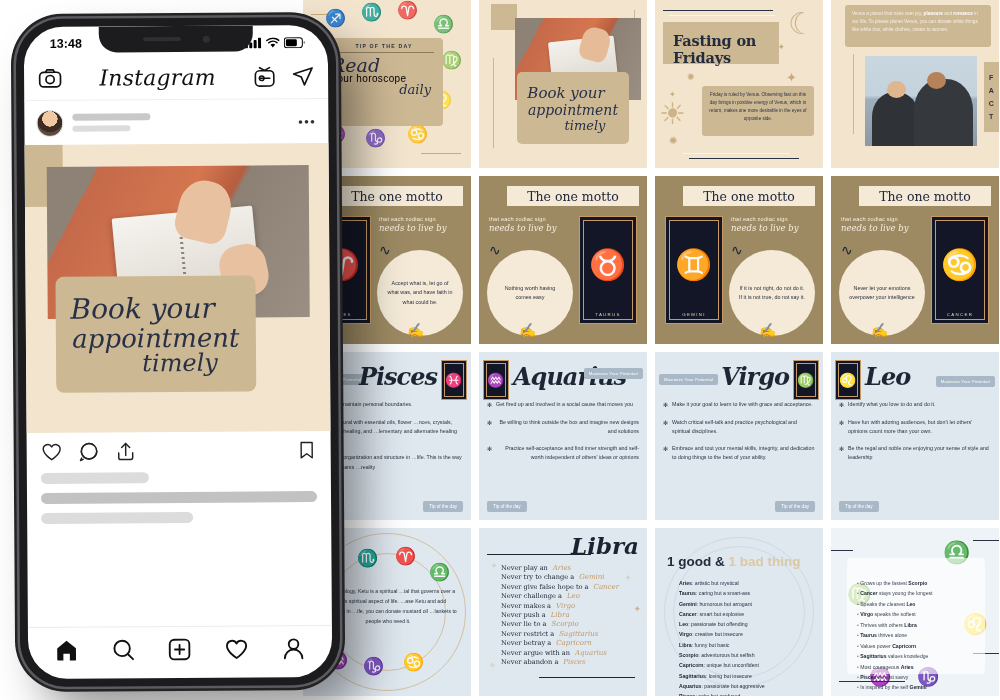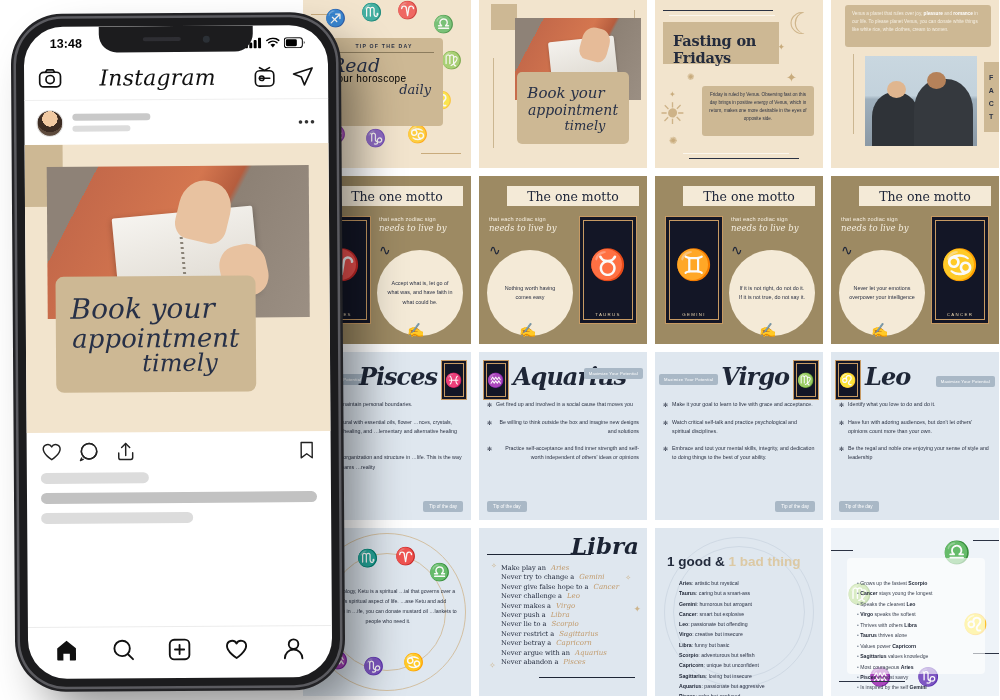--- a/index.html
+++ b/index.html
@@ -577,21 +577,21 @@
 
   <div class="tile t14">
     <div class="hr-dark" style="left:8px;top:26px;width:104px;background:#1d2535;"></div>
     <div class="never-title">Libra</div>
     <span class="star-deco" style="left:12px;top:34px;font-size:7px;color:#cdb48b;">✧</span>
     <span class="star-deco" style="right:16px;top:46px;font-size:7px;color:#cdb48b;">✧</span>
     <span class="star-deco" style="right:6px;top:76px;font-size:9px;color:#cdb48b;">✦</span>
     <span class="star-deco" style="left:10px;bottom:26px;font-size:8px;color:#cdb48b;">✧</span>
     <div class="never-list">
       <div class="never-row">
-          <span class="never-pre">Make play an</span>
+          <span class="never-pre">Never play an</span>
           <span class="never-sign">Aries</span>
         </div>
       <div class="never-row">
           <span class="never-pre">Never try to change a</span>
           <span class="never-sign">Gemini</span>
         </div>
       <div class="never-row">
           <span class="never-pre">Never give false hope to a</span>
           <span class="never-sign">Cancer</span>
         </div>

